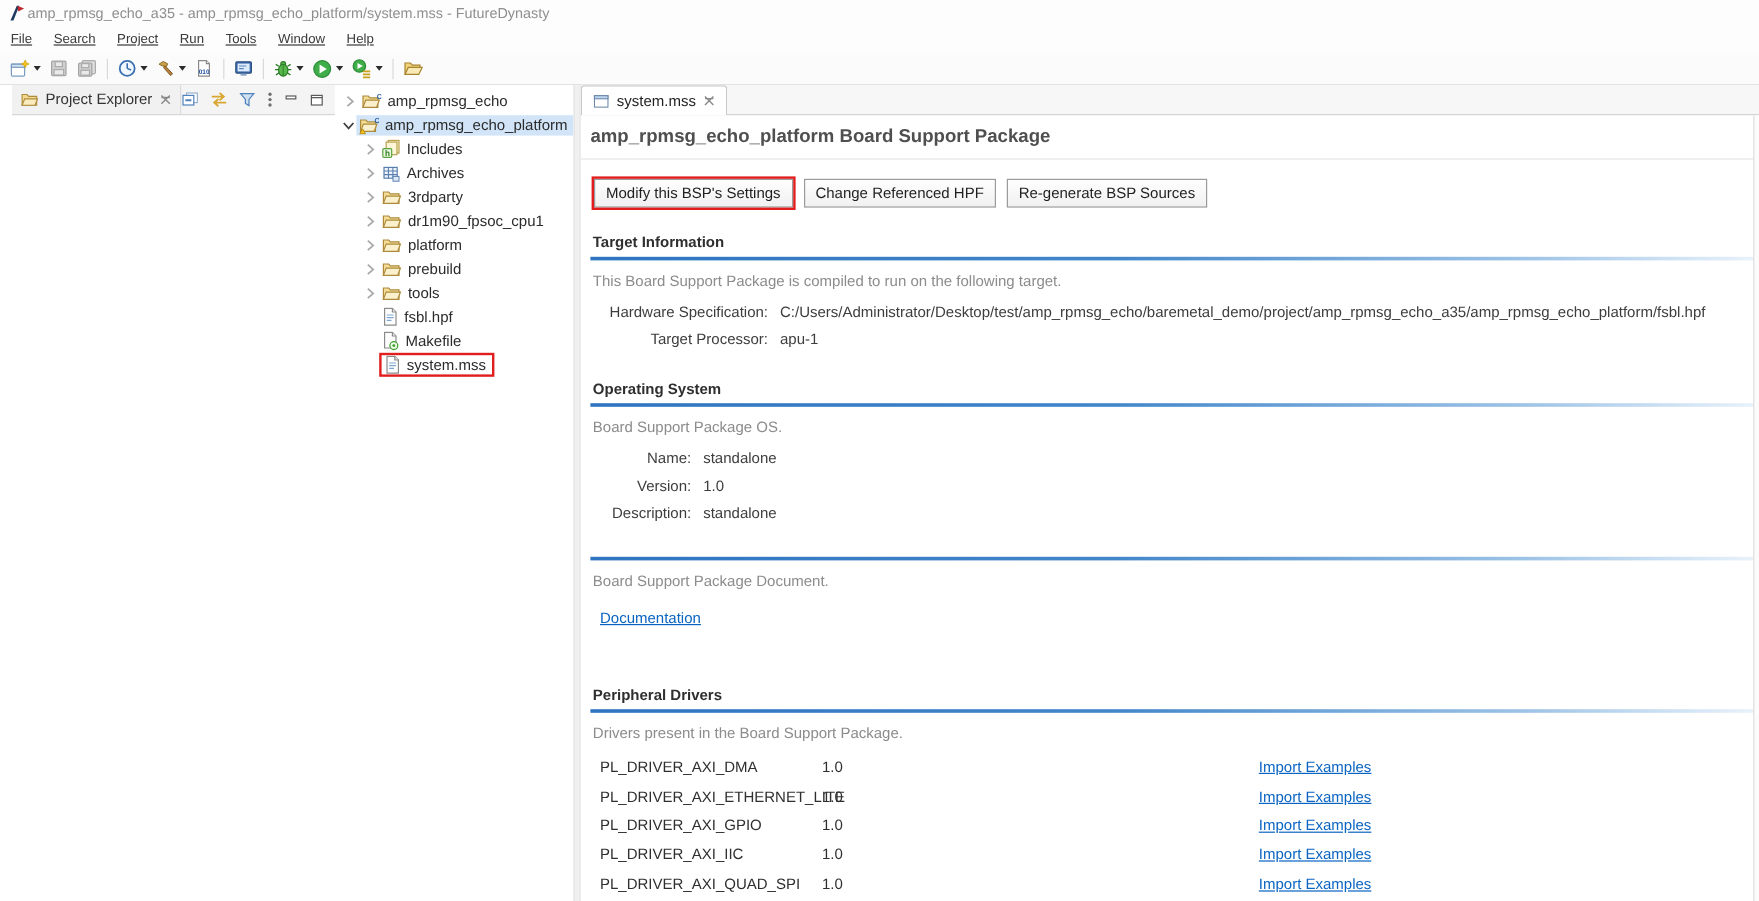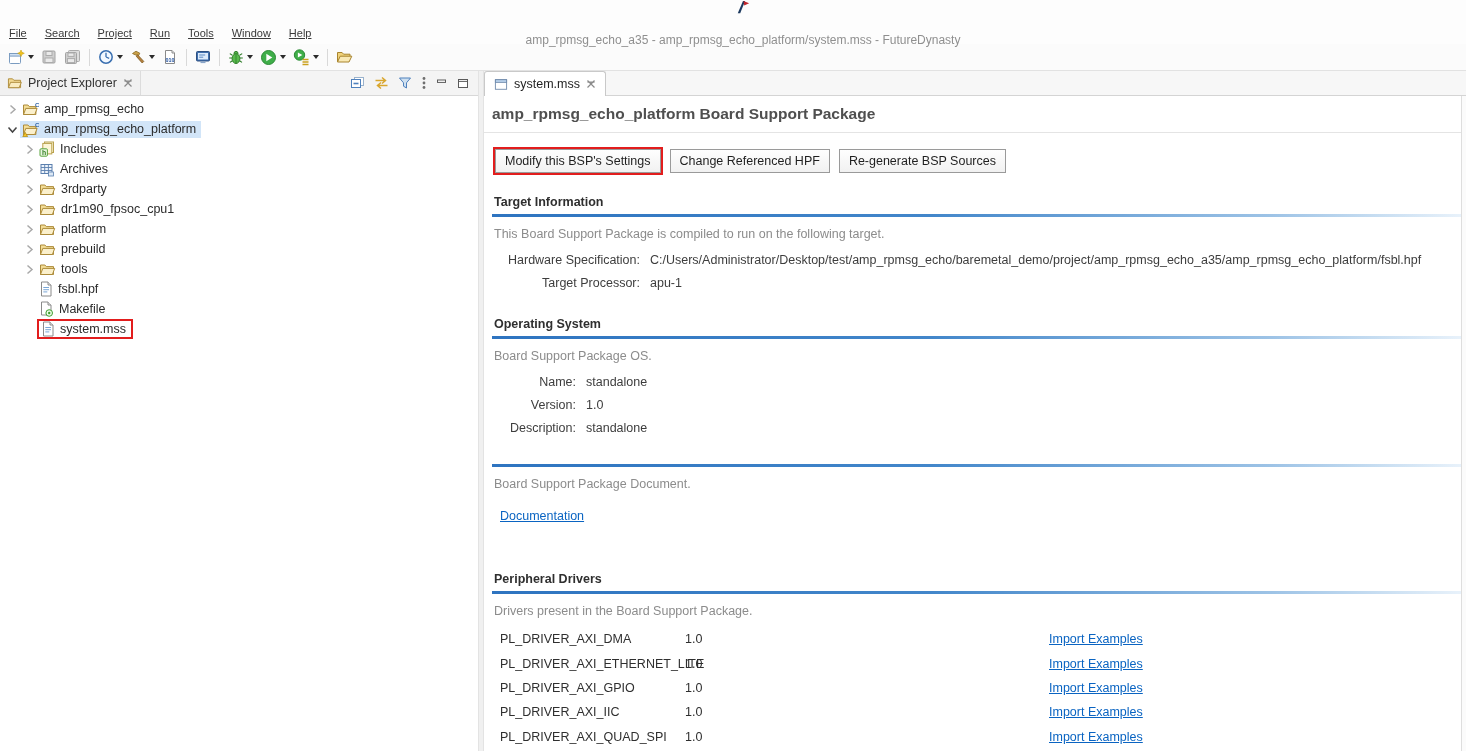--- a/index.html
+++ b/index.html
@@ -1,36 +1,36 @@
 <!DOCTYPE html>
 <html><head>
 <meta charset="utf-8">
 <style>
   * { margin:0; padding:0; box-sizing:border-box; }
   html,body { width:1466px; height:751px; overflow:hidden; background:#fff;
     font-family:"Liberation Sans", sans-serif; }
 
   
-  .titlebar { height:22px; display:flex; align-items:center; gap:19px; padding-left:20px; background:#fdfdfd;flex-direction:column; }
+  .titlebar { height:22px; display:flex; align-items:center; gap:2px; padding-left:7px; background:#fdfdfd; }
   .title-text { font-size:12px; color:#8f8f8f; }
   .menubar { height:22px; display:flex; align-items:center; background:#fdfdfd; }
   .menu-item { padding:2px 9px; font-size:11px; color:#3a3a3a; cursor:default;text-decoration:underline; }
   .toolbar { height:27px; display:flex; align-items:center; padding-left:5px; gap:1px;
     background:#fbfbfb; border-bottom:1px solid #e2e2e2; }
   .tb-btn { height:23px; display:flex; align-items:center; padding:0 3px; border-radius:2px; }
   .tb-sep { width:1px; height:17px; background:#d9d9d9; margin:0 4px; }
   .dd-caret { width:0; height:0; border-left:3px solid transparent; border-right:3px solid transparent;
     border-top:4px solid #2b2b2b; margin-left:3px; }
   svg { display:block; }
 
   
   .main { display:flex; height:680px; }
 
   
-  .explorer { width:478px; display:flex; flex-direction:column; background:#fff; }
+  .explorer { width:478px; display:flex; flex-direction:row; background:#fff;padding-left:10px; }
   .panel-header { height:25px; background:#f4f4f4; border-bottom:1px solid #d8d8d8;
     display:flex; align-items:center; }
   .ph-tab { display:flex; align-items:center; gap:6px; padding:0 7px; height:100%;
     background:#f1f1f1; border-right:1px solid #dcdcdc; }
   .ph-title { font-size:12.5px; color:#333; }
   .ph-spacer { flex:1; }
   .ph-icons { display:flex; align-items:center; gap:9px; padding-right:9px; }
 
   .tree { flex:1; overflow:hidden; padding-top:3px; }
   .tree-item { height:20px; display:flex; align-items:center; cursor:default; }

